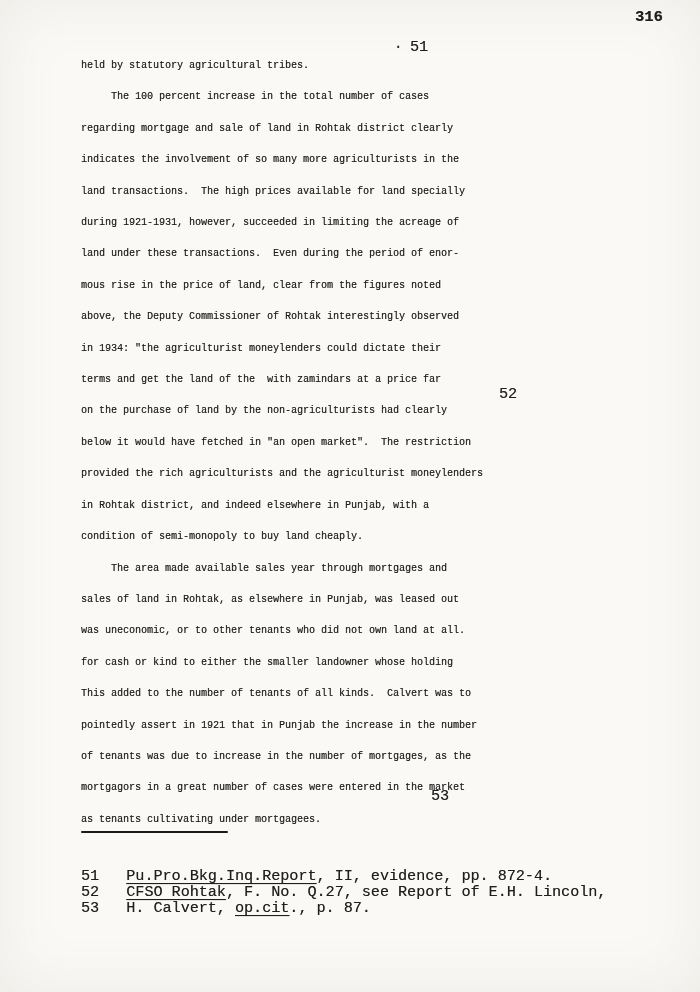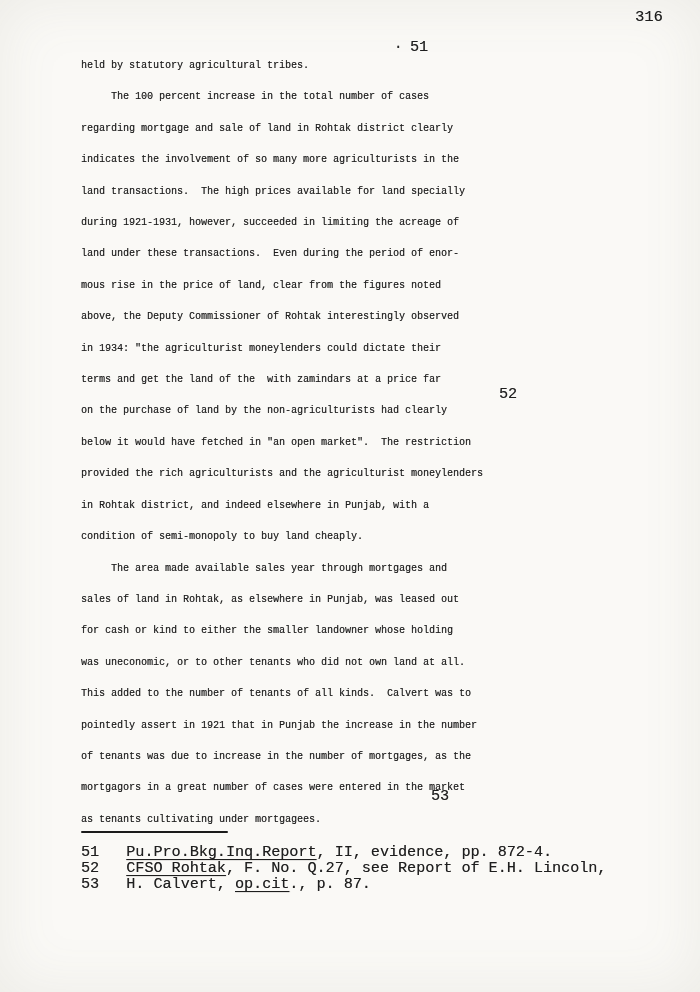--- a/index.html
+++ b/index.html
@@ -8,38 +8,38 @@
     width:700px;height:992px;
     background:#faf9f6;
     box-shadow:inset 0 0 60px rgba(120,115,100,0.10);
     font-family:"Liberation Mono","DejaVu Sans Mono",monospace;
     color:#1e1e1e;
     overflow:hidden;
   }
   .ink{text-shadow:0.2px 0.2px 0.4px rgba(25,25,25,0.55);}
   .page-number{
     position:absolute;left:635px;top:8px;
-    font-size:15.5px;white-space:pre;
+    font-size:15.5px;white-space:pre;font-weight:bold;
   }
   .body-lines{
     position:absolute;left:81px;top:50px;
     font-size:10px;line-height:31.4px;
   }
   .tline{white-space:pre;}
   .sup{position:absolute;font-size:15.1px;white-space:pre;}
   .sup-51{left:410px;top:38px;}
   .sup-52{left:499px;top:385px;}
   .sup-53{left:431px;top:787px;}
   .artifact-dot{position:absolute;left:394px;top:36px;font-size:14px;color:#2a2a2a;}
   .fn-sep{
     position:absolute;left:81px;top:831px;
     width:147px;height:2px;background:#1b1b1b;border-radius:1px;
   }
   .footnotes{
-    position:absolute;left:81px;top:844px;
+    position:absolute;left:81px;top:868px;
     font-size:15.1px;line-height:16.2px;
   }
   .fn-line{white-space:pre;}
   .u{
     text-decoration:underline;
     text-decoration-thickness:1.4px;
     text-underline-offset:3px;
   }
 </style>
 </head>
@@ -66,22 +66,22 @@
       <div class="tline">above, the Deputy Commissioner of Rohtak interestingly observed</div>
       <div class="tline">in 1934: "the agriculturist moneylenders could dictate their</div>
       <div class="tline">terms and get the land of the  with zamindars at a price far</div>
       <div class="tline">on the purchase of land by the non-agriculturists had clearly</div>
       <div class="tline">below it would have fetched in "an open market".  The restriction</div>
       <div class="tline">provided the rich agriculturists and the agriculturist moneylenders</div>
       <div class="tline">in Rohtak district, and indeed elsewhere in Punjab, with a</div>
       <div class="tline">condition of semi-monopoly to buy land cheaply.</div>
       <div class="tline">     The area made available sales year through mortgages and</div>
       <div class="tline">sales of land in Rohtak, as elsewhere in Punjab, was leased out</div>
+      <div class="tline">was uneconomic, or to other tenants who did not own land at all.</div>
       <div class="tline">for cash or kind to either the smaller landowner whose holding</div>
-      <div class="tline">was uneconomic, or to other tenants who did not own land at all.</div>
       <div class="tline">This added to the number of tenants of all kinds.  Calvert was to</div>
       <div class="tline">pointedly assert in 1921 that in Punjab the increase in the number</div>
       <div class="tline">of tenants was due to increase in the number of mortgages, as the</div>
       <div class="tline">mortgagors in a great number of cases were entered in the market</div>
       <div class="tline">as tenants cultivating under mortgagees.</div>
     </div>
 
   <div class="fn-sep"></div>
 
   <div class="footnotes">

